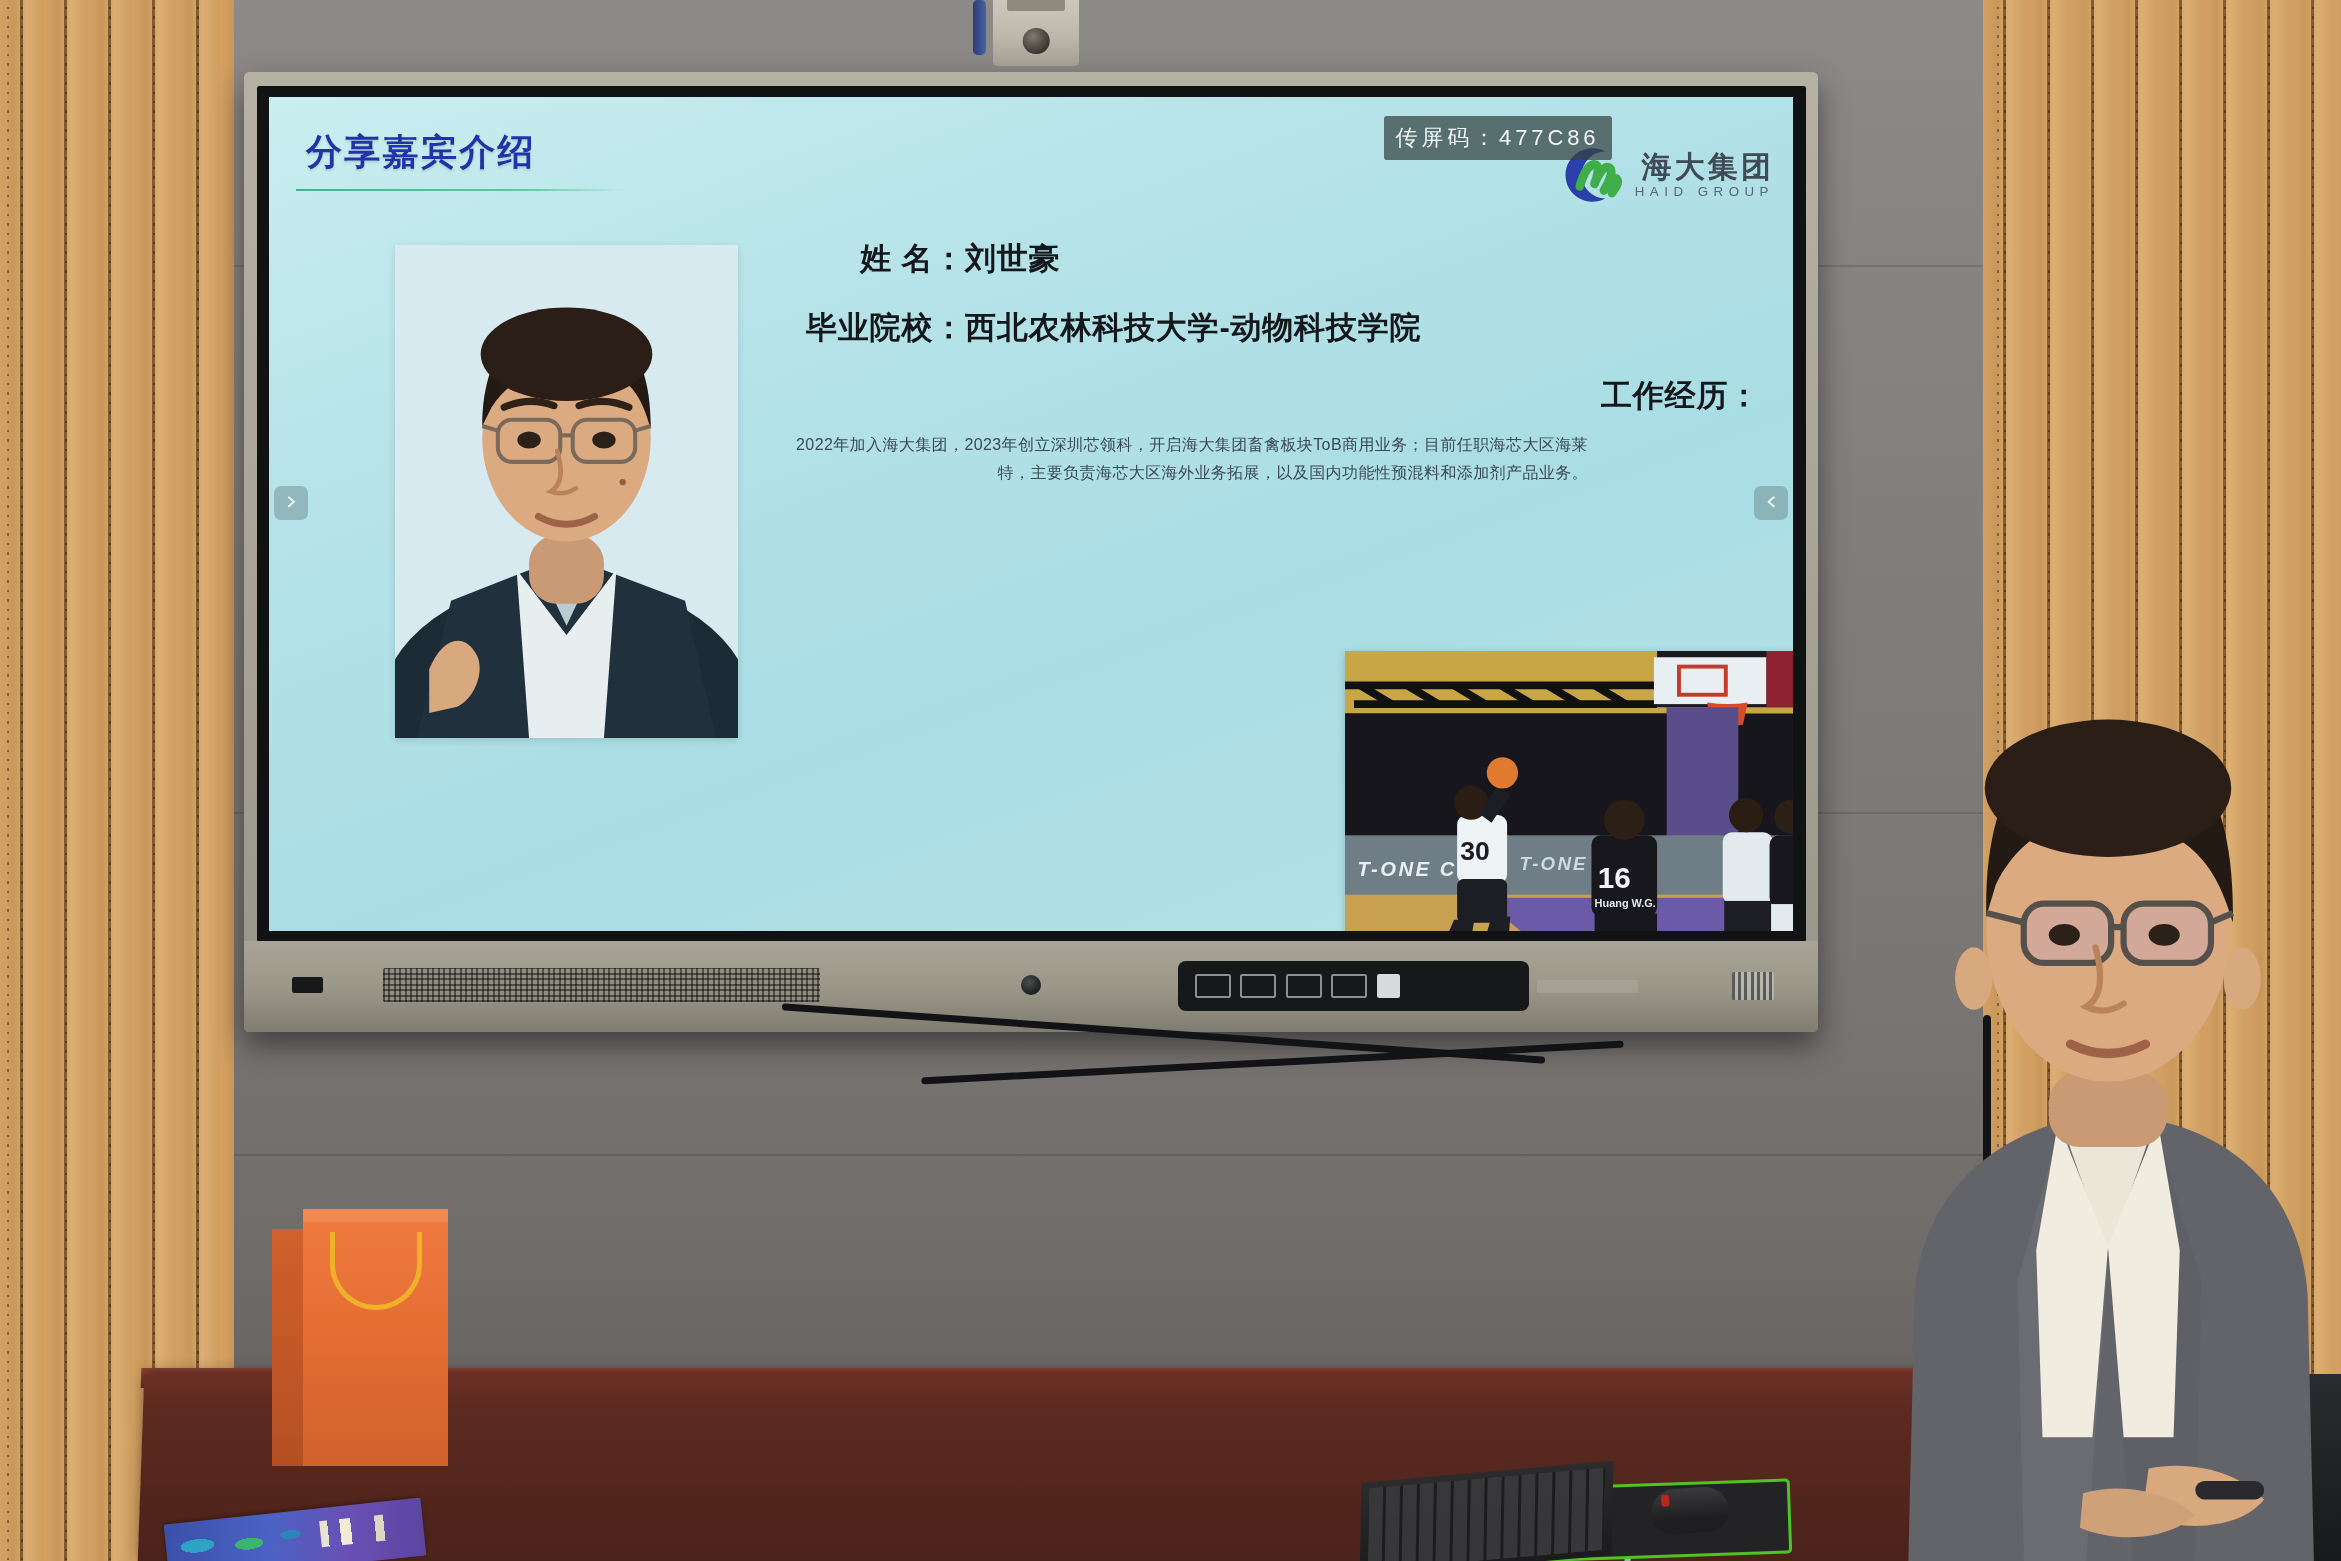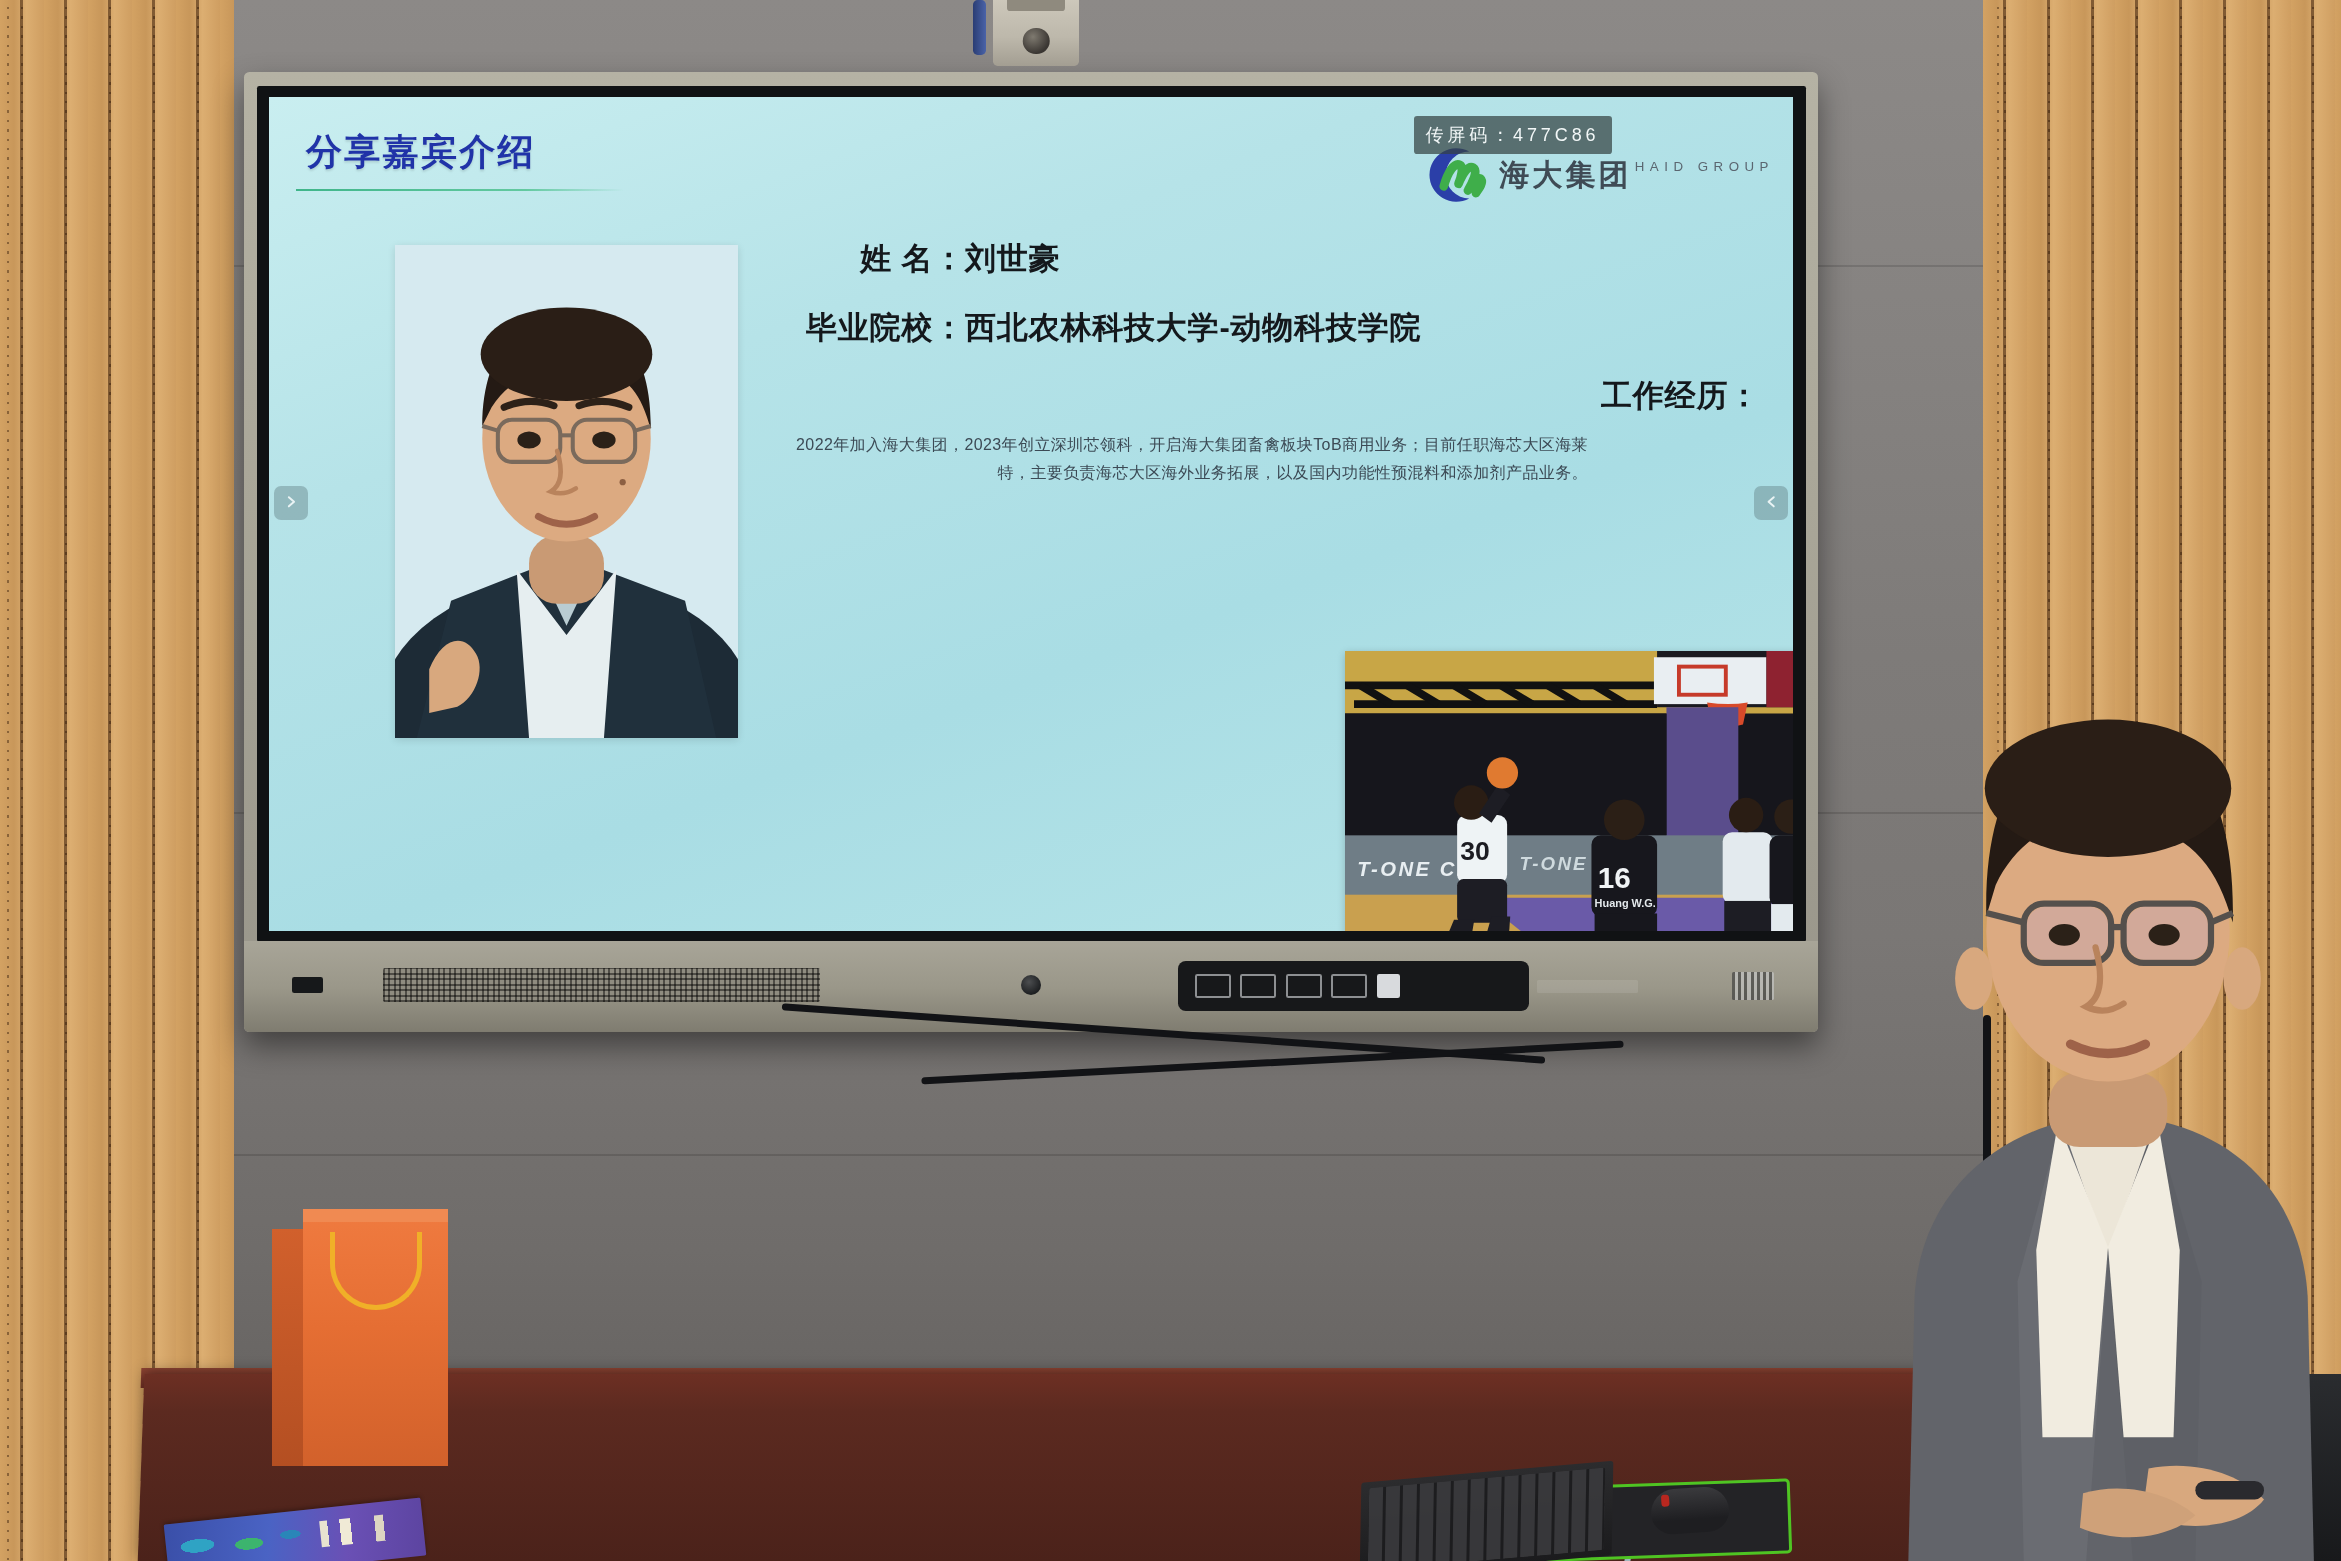--- a/index.html
+++ b/index.html
@@ -95,28 +95,28 @@
     text-shadow:0 1.6px 2.3px rgba(0,0,0,.12);
   }
   .title-rule {
     position:absolute; left:26.5px; top:92px; width:328px; height:2.3px;
     background:linear-gradient(90deg,#3fb58a,#63c9a0 70%,rgba(99,201,160,0));
   }
 
   .code-badge {
     position:absolute; right:181px; top:19px;
     background:rgba(52,66,66,.72); color:#f2f7f7;
-    font-size:18px; letter-spacing:3.9px; padding:7px 12.5px 7px 11px;
+    font-size:22px; letter-spacing:3.9px; padding:7px 12.5px 7px 11px;
     border-radius:3.1px; font-weight:500; z-index:5;
   }
 
   #logo { position:absolute; right:19px; top:45px; display:flex; align-items:center; gap:11px; }
   #logo .mark { position:relative; width:67px; height:66px; }
   #logo .mark svg { width:67px; height:66px; display:block; }
-  #logo .txt { display:flex; flex-direction:row; gap:3.1px; }
+  #logo .txt { display:flex; flex-direction:column; gap:3.1px; }
   #logo .cn { font-size:30px; font-weight:bold; color:#3f4b55; letter-spacing:3.1px; line-height:1; }
   #logo .en { font-size:13.3px; color:#5b6670; letter-spacing:5.5px; line-height:1; }
 
   #portrait {
     position:absolute; left:126px; top:148px; width:343px; height:493px;
     background:linear-gradient(180deg,#dfeef2,#cfe6ec);
     box-shadow:0 2.3px 7.8px rgba(0,0,0,.12);
     overflow:hidden;
   }
   #portrait svg { width:100%; height:100%; display:block; }

